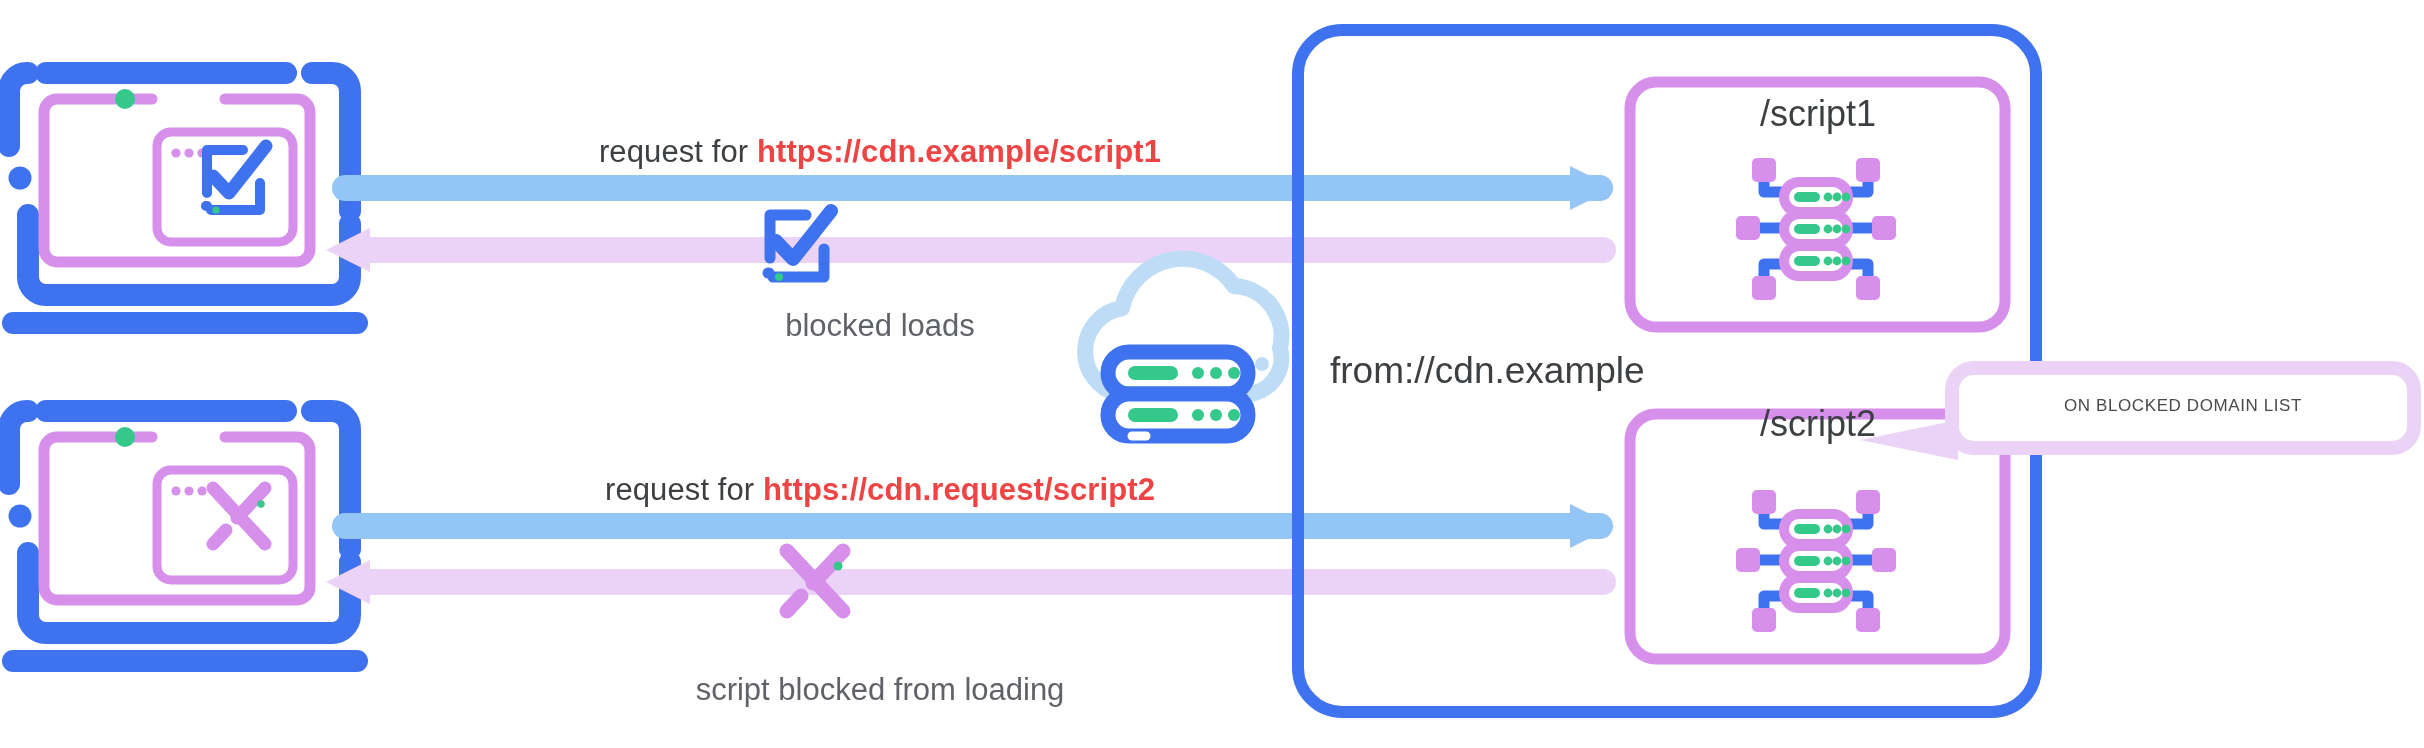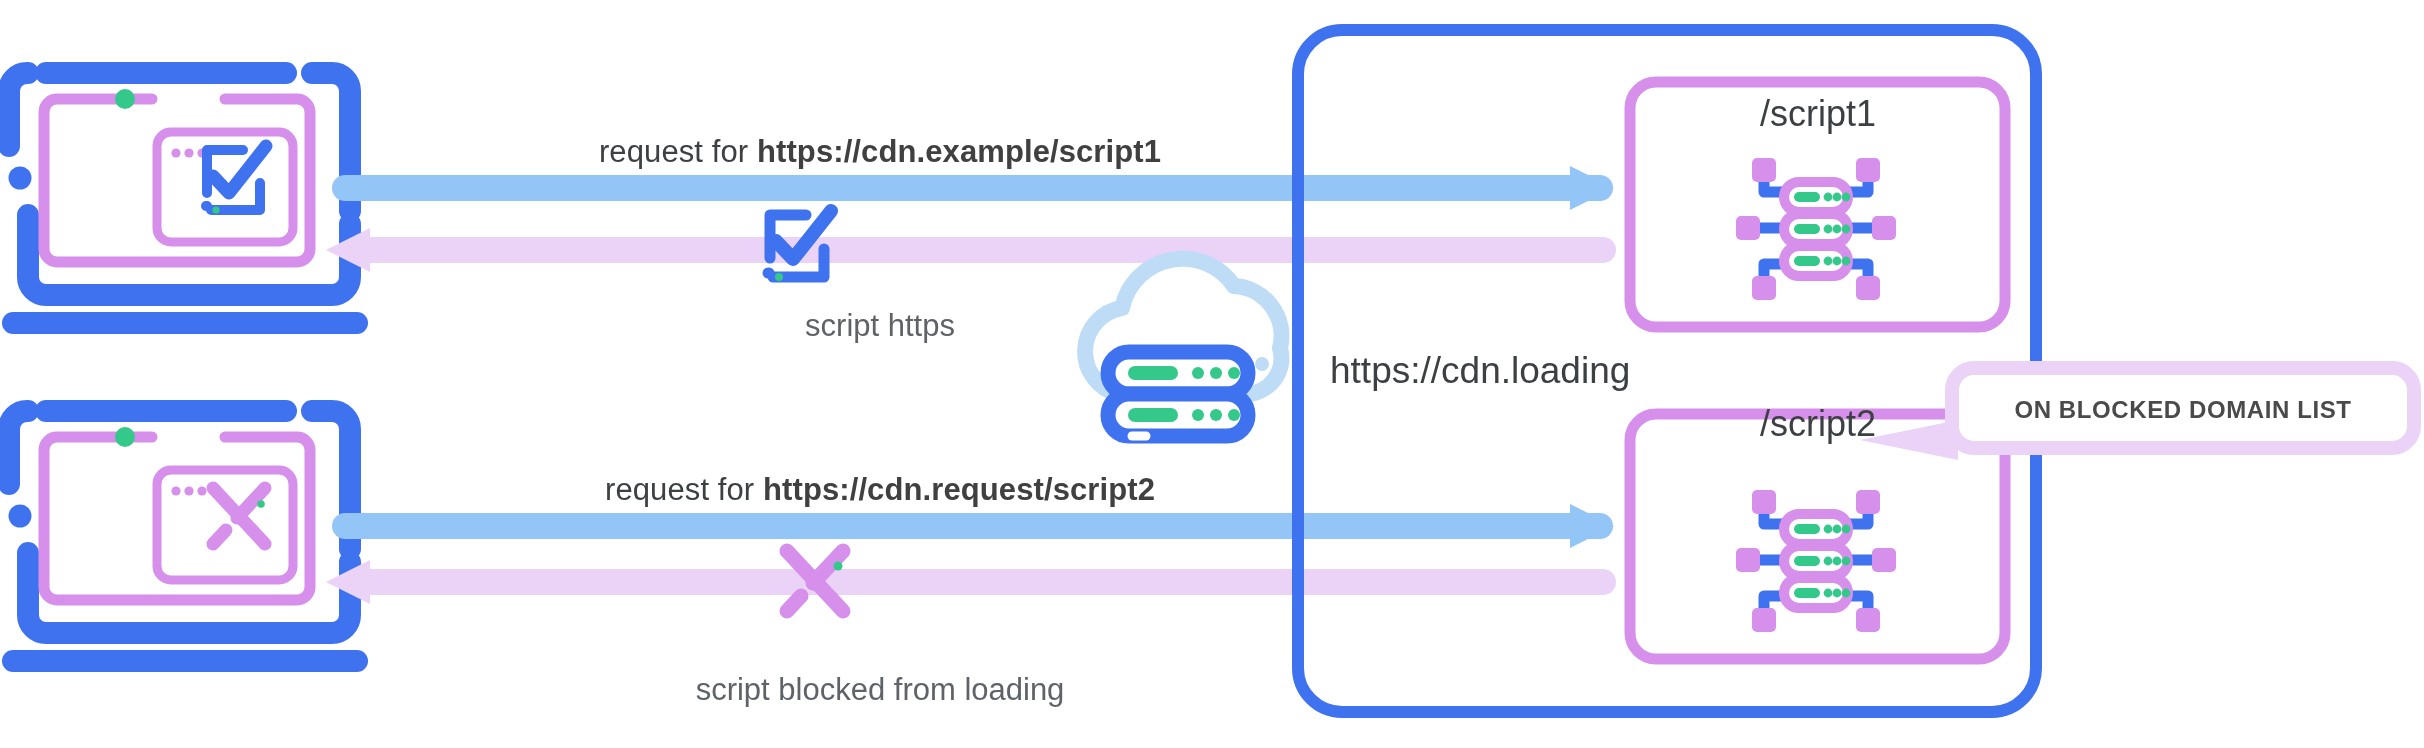--- a/index.html
+++ b/index.html
@@ -2,25 +2,25 @@
 <html><head>
 <meta charset="utf-8">
 <style>
   html,body{margin:0;padding:0;background:#ffffff;}
   body{width:2424px;height:748px;overflow:hidden;
        font-family:"Liberation Sans","DejaVu Sans",sans-serif;}
   #stage{position:relative;width:2424px;height:748px;background:#fff;}
   svg.layer{position:absolute;left:0;top:0;width:2424px;height:748px;}
   .lbl{position:absolute;color:#3c4043;white-space:nowrap;}
   .lbl-req{font-size:31px;letter-spacing:.1px;}
-  .lbl-req b{font-weight:700;color:#404040;}
+  .lbl-req b{font-weight:700;color:#ef4444;}
   .lbl-status{font-size:31px;color:#5f6368;}
   .lbl-cdn{font-size:37px;color:#3c4043;}
   .lbl-script{font-size:36px;color:#3c4043;}
-  .lbl-callout{font-size:24px;font-weight:700;color:#4a4a4a;letter-spacing:.6px;}
+  .lbl-callout{font-size:17px;font-weight:400;color:#4a4a4a;letter-spacing:.6px;}
   .ctr{transform:translateX(-50%);text-align:center;}
 </style>
 </head>
 <body>
 
 <div id="stage">
 
   <svg class="layer" viewBox="0 0 2424 748">
     <defs>
       <g id="laptop-frame">
@@ -194,29 +194,29 @@
     <g>
       <path d="M1860 440 l98 -20 v40 z" fill="#ebd3f8"></path>
       <rect x="1952" y="368" width="462" height="80" rx="22" fill="#fff" stroke="#ebd3f8" stroke-width="14"></rect>
     </g>
   </svg>
 
   <div class="lbl lbl-req ctr" style="left:880px;top:134px;">
     <span>request for </span><b>https://cdn.example/script1</b>
   </div>
 
-  <div class="lbl lbl-status ctr" style="left:880px;top:308px;">script https</div>
+  <div class="lbl lbl-status ctr" style="left:880px;top:308px;">blocked loads</div>
 
   <div class="lbl lbl-req ctr" style="left:880px;top:472px;">
     <span>request for </span><b>https://cdn.request/script2</b>
   </div>
 
   <div class="lbl lbl-status ctr" style="left:880px;top:672px;">script blocked from loading</div>
 
-  <div class="lbl lbl-cdn" style="left:1330px;top:350px;">https://cdn.loading</div>
+  <div class="lbl lbl-cdn" style="left:1330px;top:350px;">from://cdn.example</div>
 
   <div class="lbl lbl-script ctr" style="left:1818px;top:93px;">/script1</div>
 
   <div class="lbl lbl-script ctr" style="left:1818px;top:403px;">/script2</div>
 
   <div class="lbl lbl-callout ctr" style="left:2183px;top:396px;">ON BLOCKED DOMAIN LIST</div>
 
 </div>
 
 </body></html>

